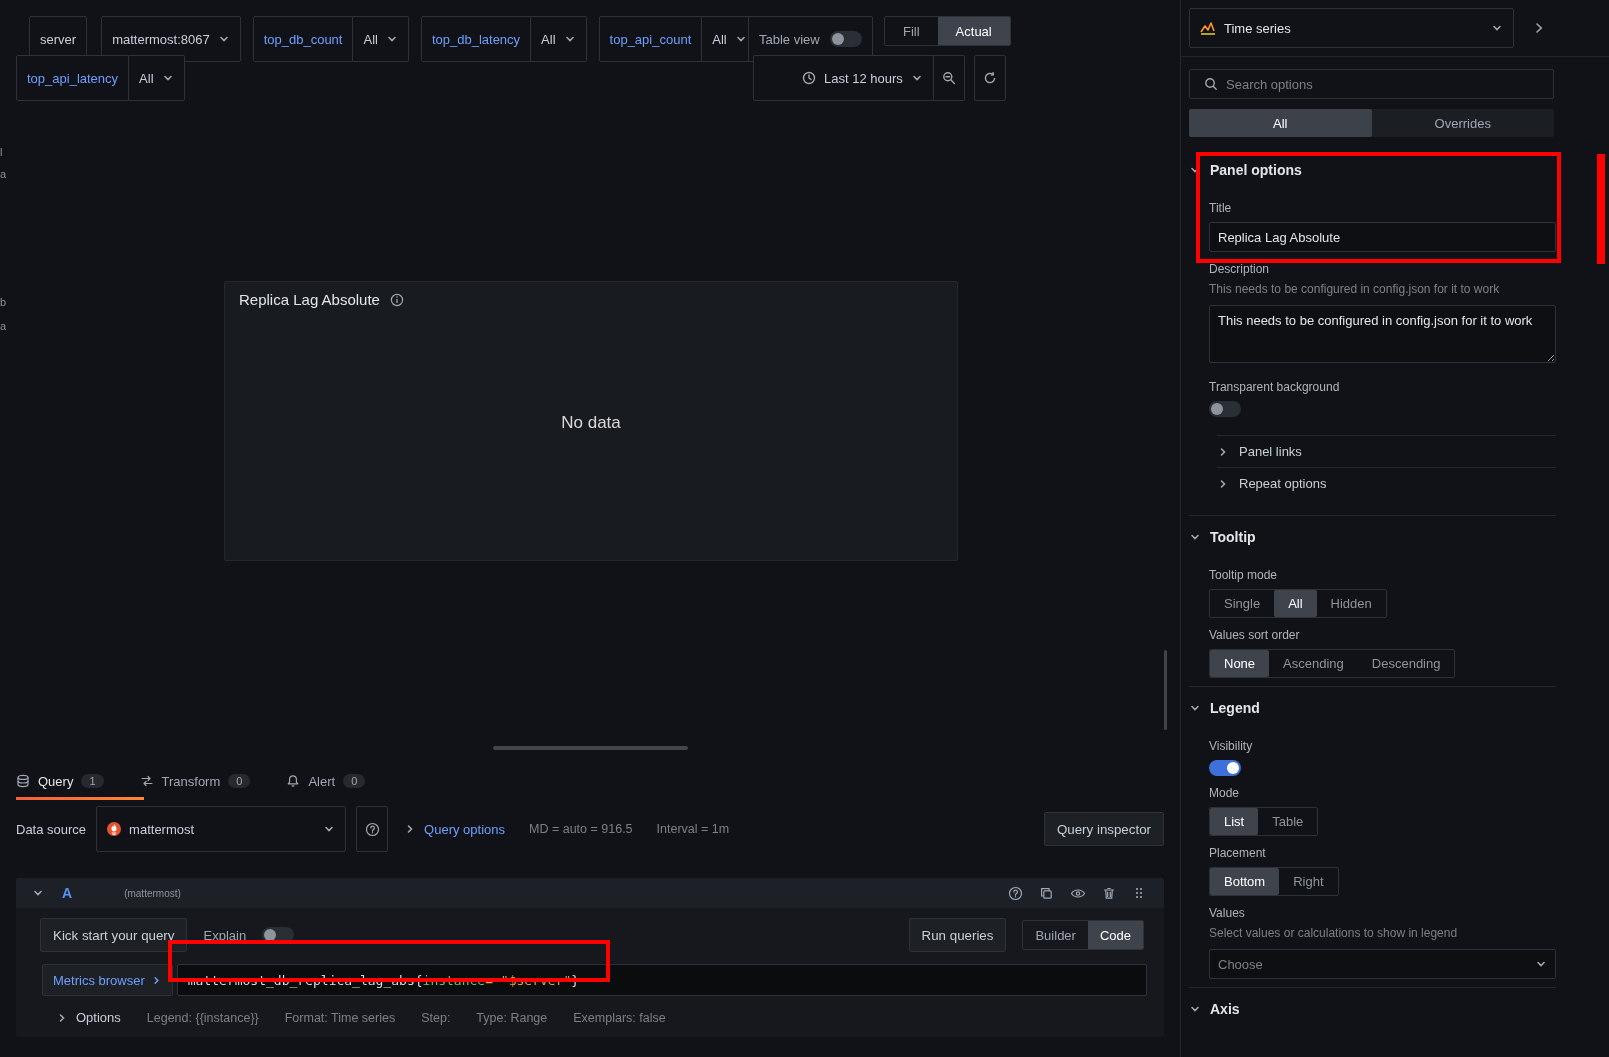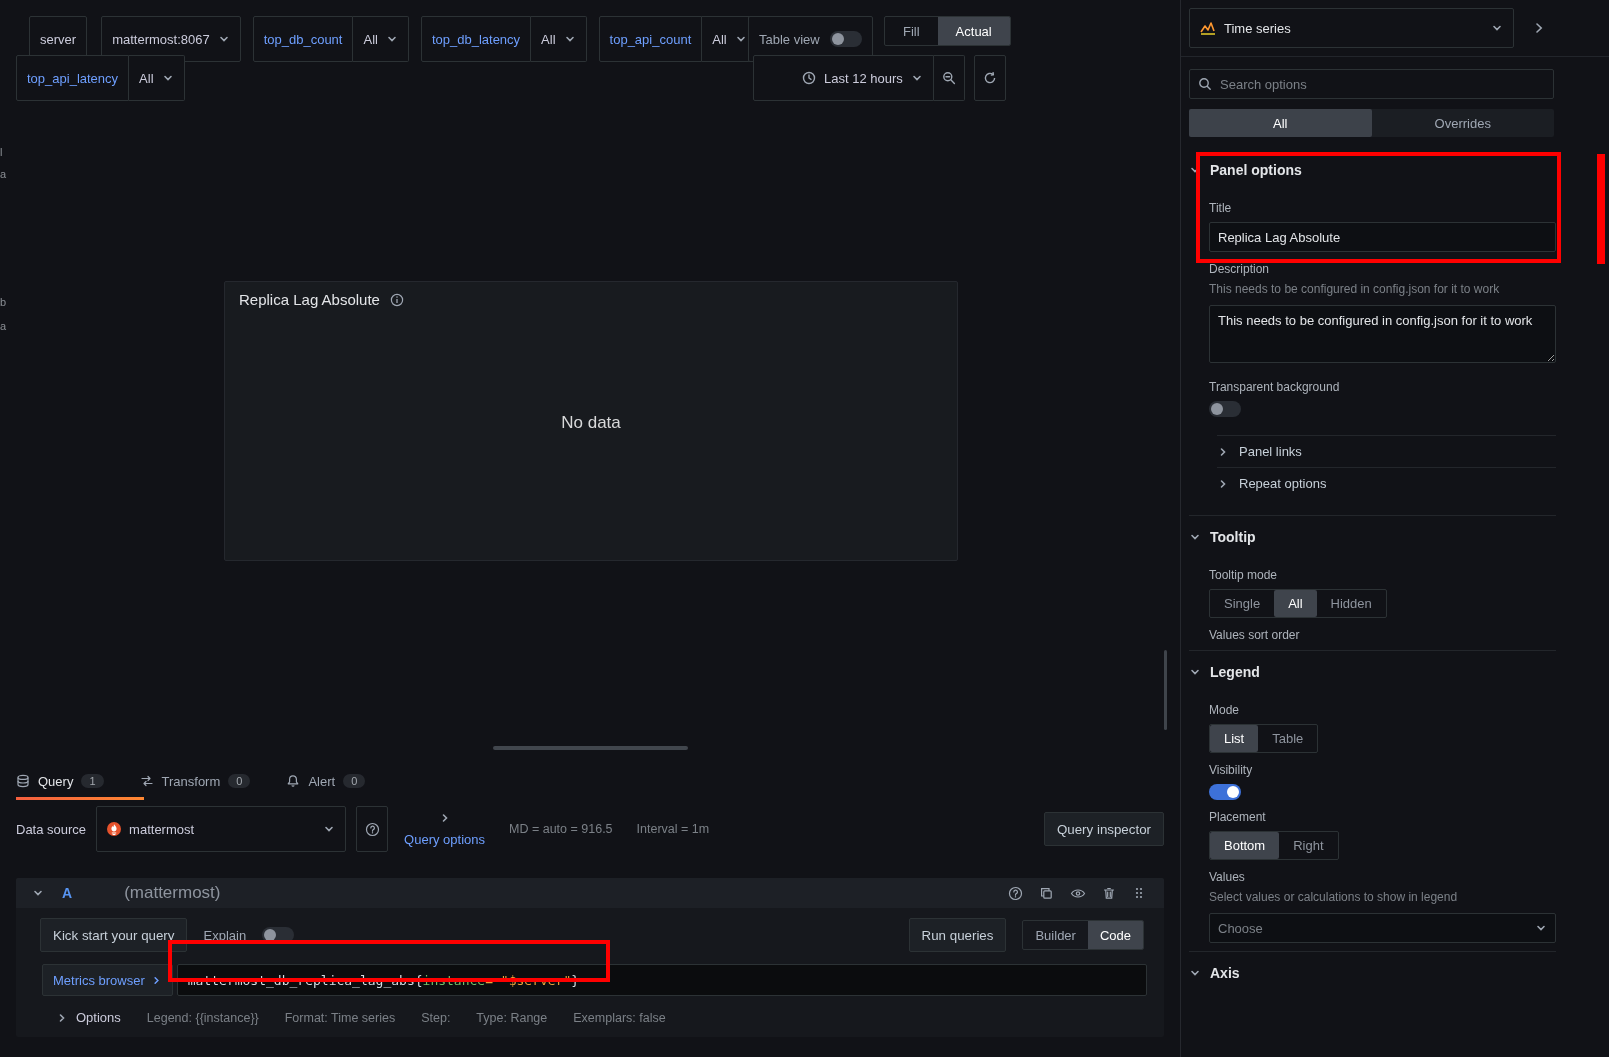--- a/index.html
+++ b/index.html
@@ -74,28 +74,28 @@
   .tabs { position:relative; display:flex; align-items:center; gap:36px; height:38px; padding-left:16px; }
   .tab { display:flex; align-items:center; gap:8px; color:#9fa7b3; cursor:pointer; }
   .tab.active { color:#e3e5e8; }
   .badge { background:#26292f; border-radius:9px; padding:1px 8px; font-size:11px; color:#a3a8ae; }
   .tab-underline { position:absolute; left:16px; bottom:0; width:128px; height:3px; background:linear-gradient(90deg,#f55f3e,#ff8833); }
 
   .ds-row { display:flex; align-items:center; gap:10px; height:34px; margin:12px 16px 0 16px; }
   .ds-select { cursor:pointer; min-width:250px; justify-content:flex-start; }
   .ds-select .grow { flex:1; }
   .icon-btn-sq { width:32px; justify-content:center; padding:0; cursor:pointer; }
-  .qo-link { display:flex; align-items:center; gap:8px; cursor:pointer; margin-left:6px;flex-direction:column; }
+  .qo-link { display:flex; align-items:center; gap:8px; cursor:pointer; margin-left:6px; }
   .stat { color:#7b8087; font-size:12.5px; margin-left:14px; }
   .spacer { flex:1; }
 
   .query-card { margin:32px 16px 0 16px; background:#16181d; border-radius:2px; }
   .qhead { display:flex; align-items:center; gap:12px; height:30px; padding:0 18px 0 16px; background:#1d2026; border-radius:2px 2px 0 0; }
   .qhead .ref { color:#5794f2; font-weight:700; font-size:14px; margin-left:6px; cursor:pointer; }
-  .qhead .ds { color:#8e949e; font-size:17px; margin-left:40px; }
+  .qhead .ds { color:#8e949e; font-size:10px; margin-left:40px; }
   .qhead .actions { display:flex; align-items:center; gap:16px; }
   .qhead .actions .ic { cursor:pointer; }
 
   .qtools { display:flex; align-items:center; gap:16px; padding:10px 20px 0 24px; }
   .seg-bc { display:inline-flex; border:1px solid #2c3235; border-radius:2px; overflow:hidden; height:30px; }
   .seg-bc .seg { padding:0 12px; display:flex; align-items:center; color:#9fa7b3; cursor:pointer; }
   .seg-bc .seg.active { background:#3f444c; color:#fff; }
 
   .qexpr { display:flex; align-items:center; gap:4px; padding:12px 17px 0 26px; }
   .metrics-btn { height:32px; background:#1d2126; border:1px solid #2c3235; border-radius:2px; display:inline-flex; align-items:center; gap:6px; padding:0 10px; cursor:pointer; }
@@ -108,21 +108,21 @@
   .qopts .stat { margin-left:0; }
 
   
   .sidebar { position:absolute; right:0; top:0; bottom:0; width:429px; background:#111217; border-left:1px solid #26282e; }
   .sb-header { display:flex; align-items:center; gap:10px; padding:8px 8px; border-bottom:1px solid #22252b; padding-right:55px; }
   .viz-picker { flex:1; height:40px; cursor:pointer; }
   .viz-picker .lbl { flex:1; color:#e3e5e8; }
   .collapse-btn { width:30px; height:30px; display:flex; align-items:center; justify-content:center; background:transparent; border:none; cursor:pointer; color:#9fa7b3; }
 
   .sb-search { padding:12px 55px 0 8px; }
-  .search-box { display:flex; align-items:center; gap:8px; height:30px; border:1px solid #2c3235; border-radius:2px; background:#111217; padding:0 8px; }
+  .search-box { display:flex; align-items:center; gap:8px; height:30px; border:1px solid #2c3235; border-radius:2px; background:#111217; padding:0 14px; }
   .search-box input { flex:1; background:transparent; border:none; outline:none; color:#ccccdc; font-size:13px; font-family:"Liberation Sans", sans-serif; }
   .search-box input::placeholder { color:#7b8087; }
 
   .sb-tabs { display:flex; margin:10px 55px 0 8px; background:#1b1e23; border-radius:2px; height:28px; }
   .sb-tabs .seg { flex:1; display:flex; align-items:center; justify-content:center; color:#9fa7b3; cursor:pointer; border-radius:2px; }
   .sb-tabs .seg.active { background:#3d424a; color:#fff; }
 
   .sb-content { padding:12px 53px 0 8px; }
   .section-header { display:flex; align-items:center; gap:9px; padding:13px 0; border-top:1px solid #23262b; font-size:14px; font-weight:700; color:#e3e5e8; cursor:pointer; margin-top:16px; }
   .section-header:first-child { border-top:none; margin-top:0; }
@@ -491,44 +491,49 @@
         <div class="field-label">Tooltip mode</div>
         <div class="radio-group">
           <div class="seg">Single</div>
           <div class="seg active">All</div>
           <div class="seg">Hidden</div>
         </div>
       </div>
 
       <div class="field mt8">
         <div class="field-label">Values sort order</div>
+        <div class="radio-group">
+          <div class="seg active">None</div>
+          <div class="seg">Ascending</div>
+          <div class="seg">Descending</div>
+        </div>
       </div>
 
       <div class="section-header mt8">
         <svg class="ic" width="12" height="12" viewBox="0 0 12 12">
             <path d="M3 4.5l3 3 3-3" fill="none" stroke="currentColor" stroke-width="1.6" stroke-linecap="round"></path>
           </svg>
         <span>Legend</span>
+      </div>
+
+      <div class="field">
+        <div class="field-label">Visibility</div>
+        <div class="toggle on">
+            <div class="knob"></div>
+          </div>
       </div>
 
       <div class="field mt8">
         <div class="field-label">Mode</div>
         <div class="radio-group">
           <div class="seg active">List</div>
           <div class="seg">Table</div>
         </div>
       </div>
 
-      <div class="field">
-        <div class="field-label">Visibility</div>
-        <div class="toggle on">
-            <div class="knob"></div>
-          </div>
-      </div>
-
       <div class="field mt8">
         <div class="field-label">Placement</div>
         <div class="radio-group">
           <div class="seg active">Bottom</div>
           <div class="seg">Right</div>
         </div>
       </div>
 
       <div class="field mt8">
         <div class="field-label">Values</div>

